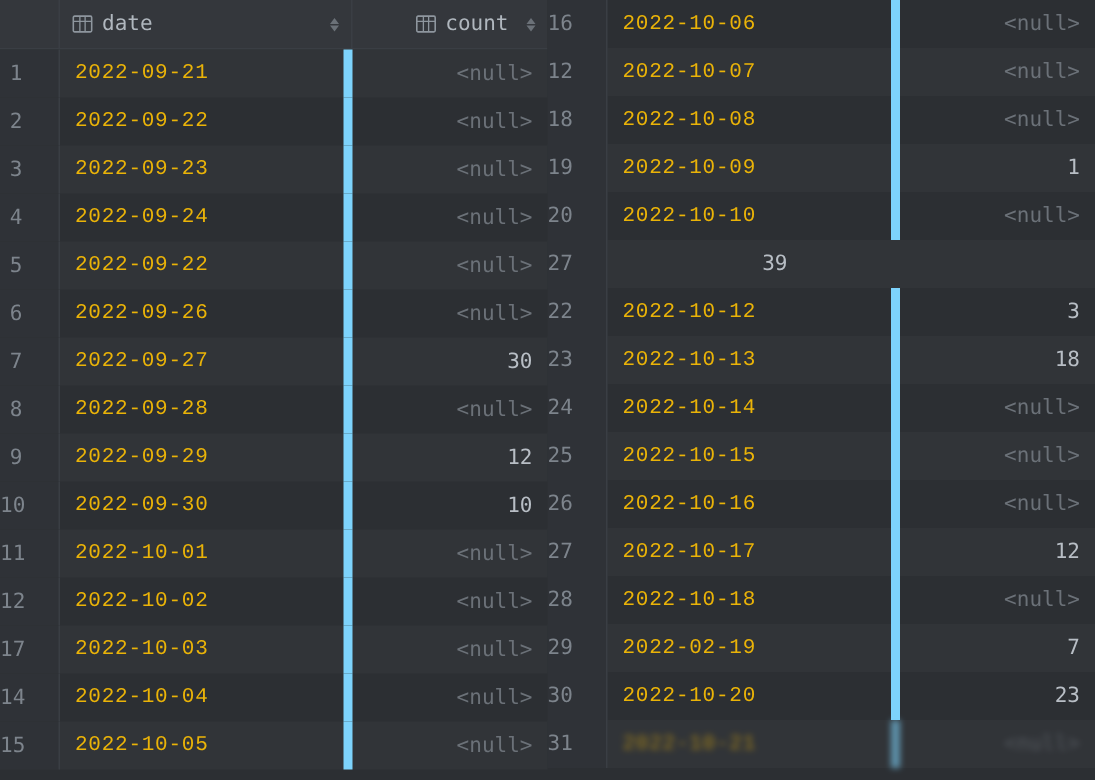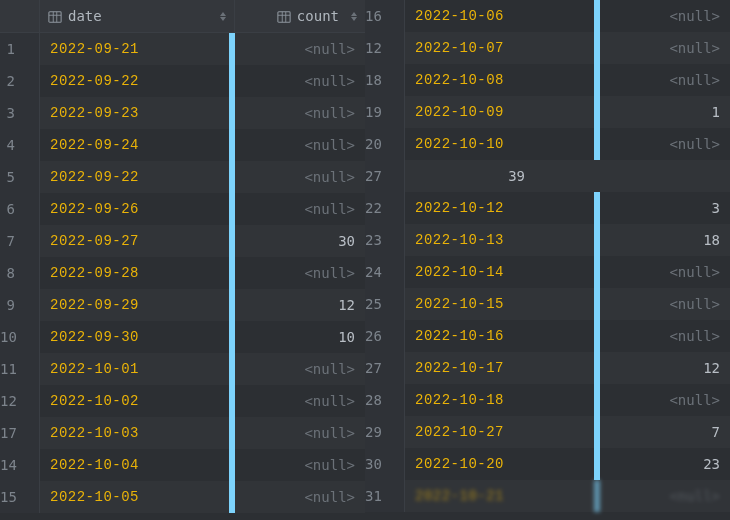--- a/index.html
+++ b/index.html
@@ -272,21 +272,21 @@
           <div class="date-col">2022-10-17</div>
           <div class="count-col numval">12</div>
         </div>
         <div class="row">
           <div class="rn-col">28</div>
           <div class="date-col">2022-10-18</div>
           <div class="count-col nullval">null</div>
         </div>
         <div class="row alt">
           <div class="rn-col">29</div>
-          <div class="date-col">2022-10-27</div>
+          <div class="date-col">2022-02-19</div>
           <div class="count-col numval">7</div>
         </div>
         <div class="row">
           <div class="rn-col">30</div>
           <div class="date-col">2022-10-20</div>
           <div class="count-col numval">23</div>
         </div>
         <div class="row alt">
           <div class="rn-col">31</div>
           <div class="date-col obscured">2022-10-21</div>

